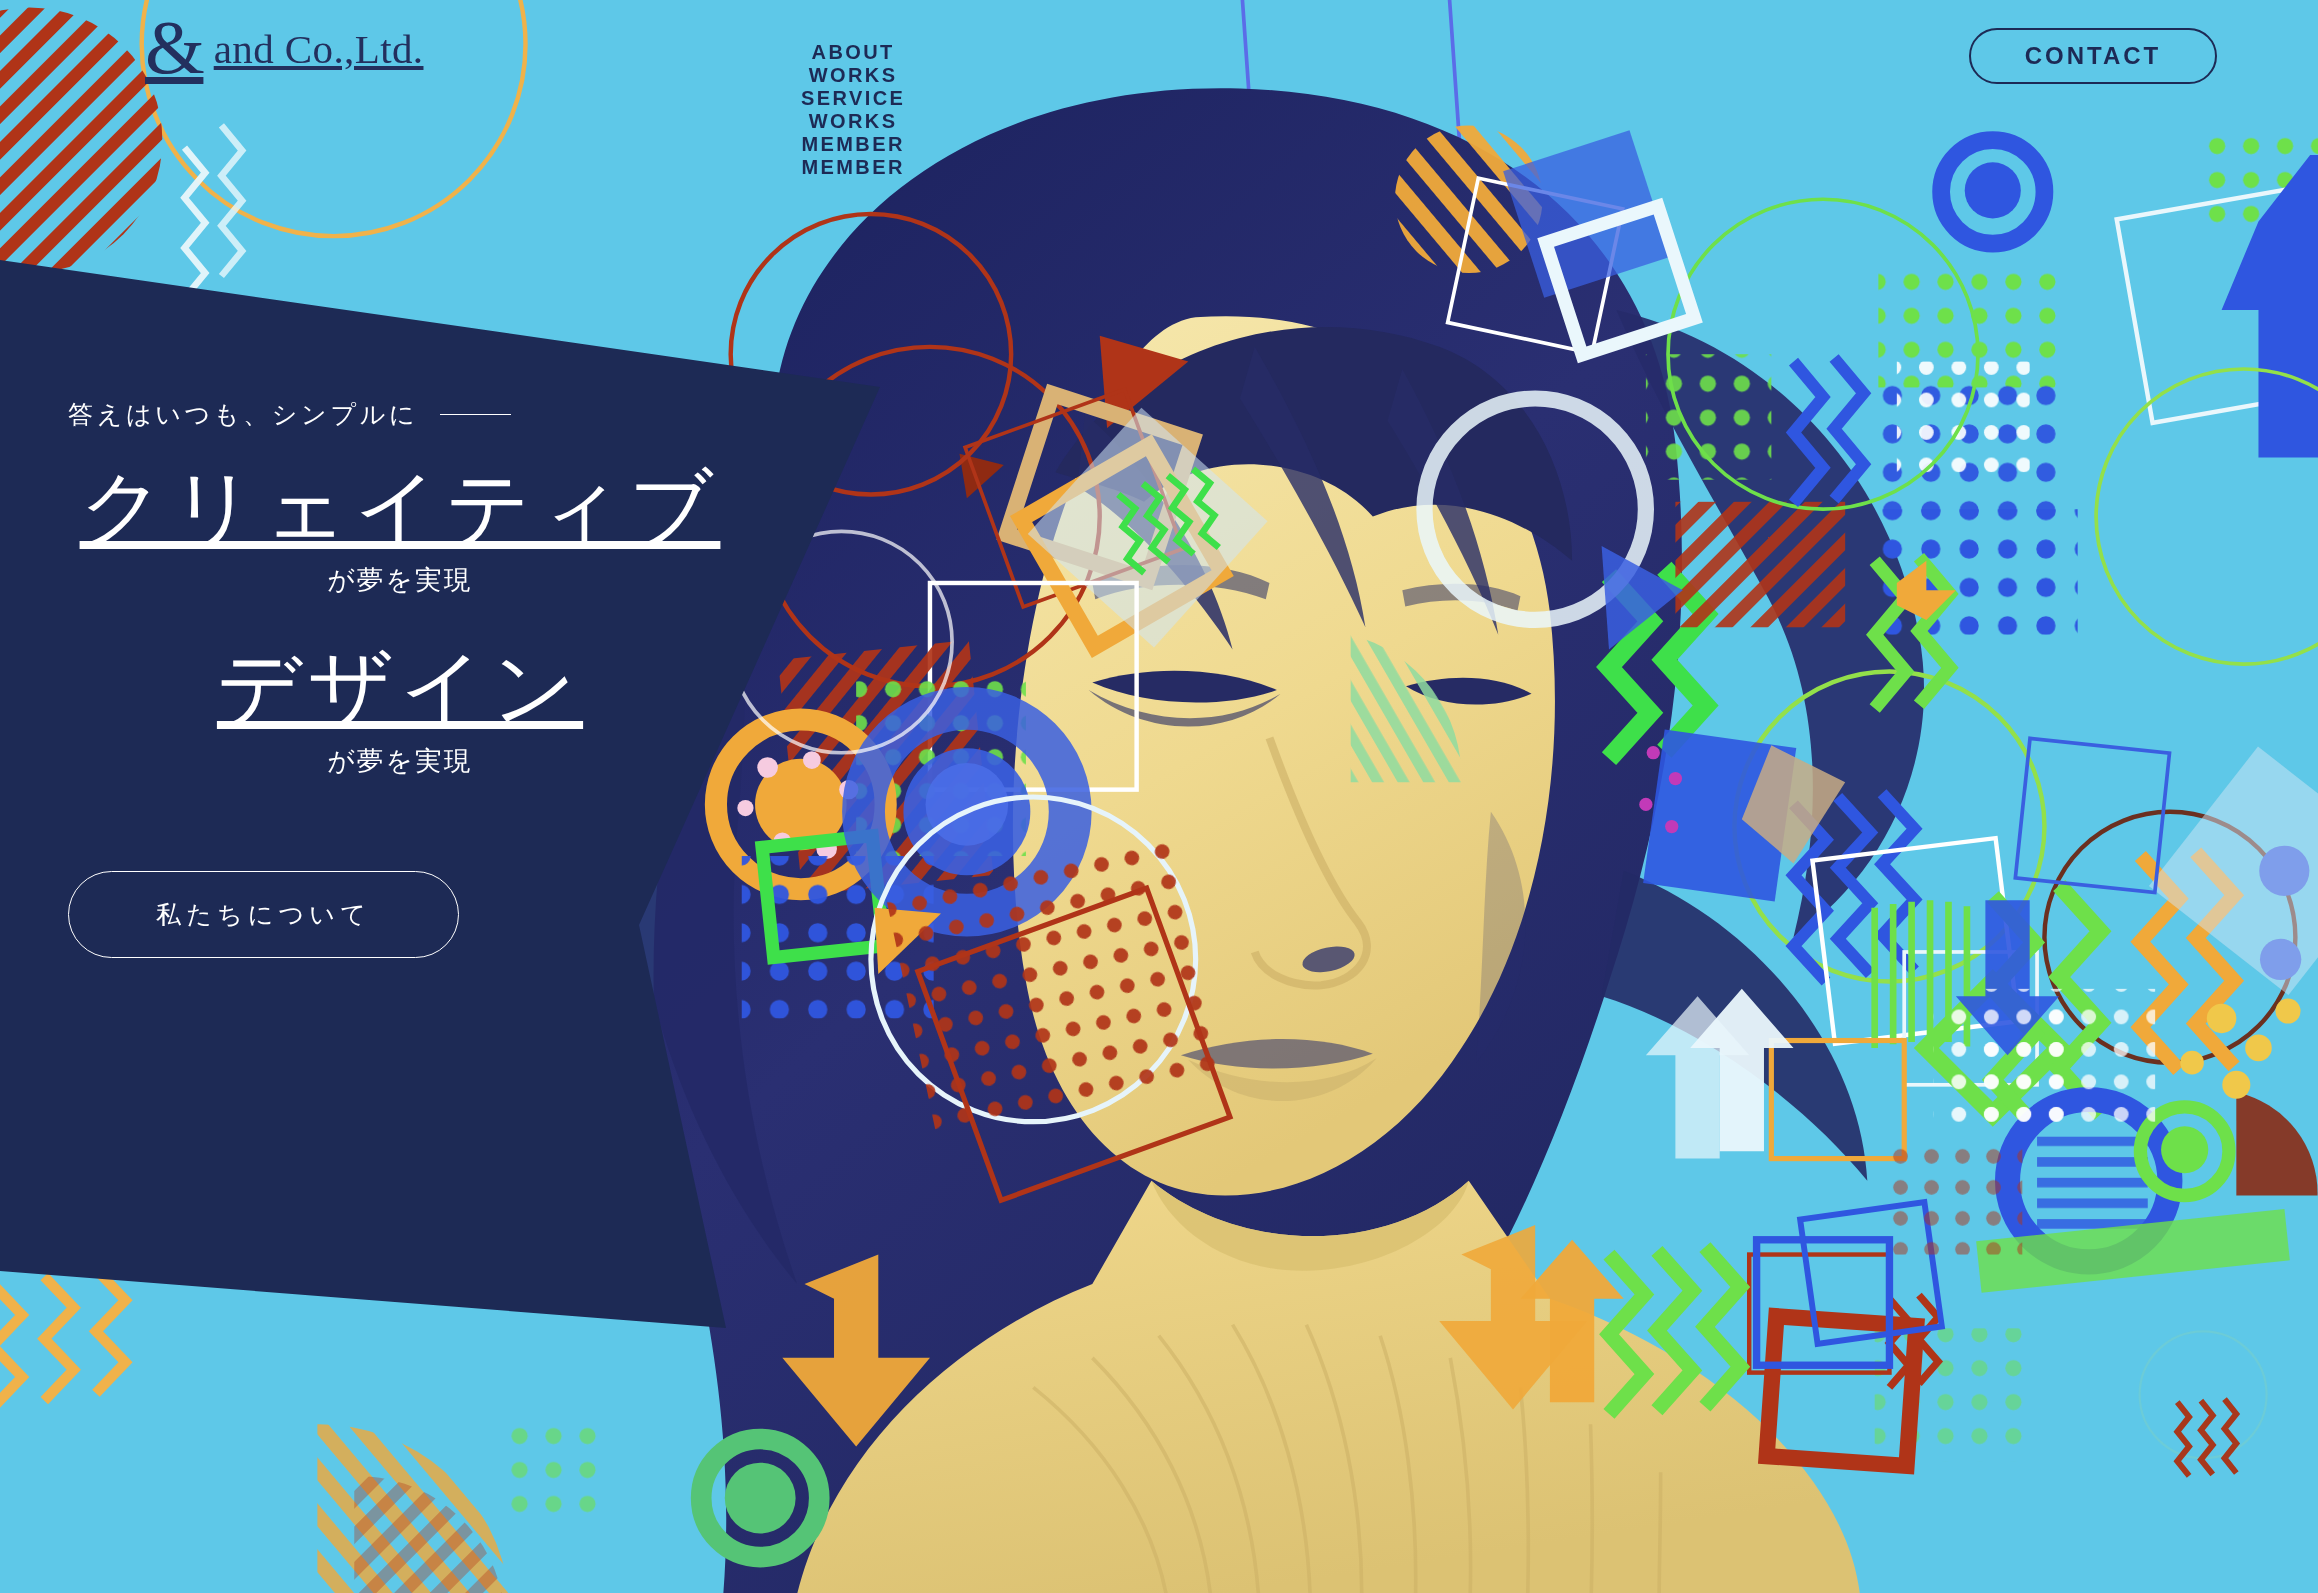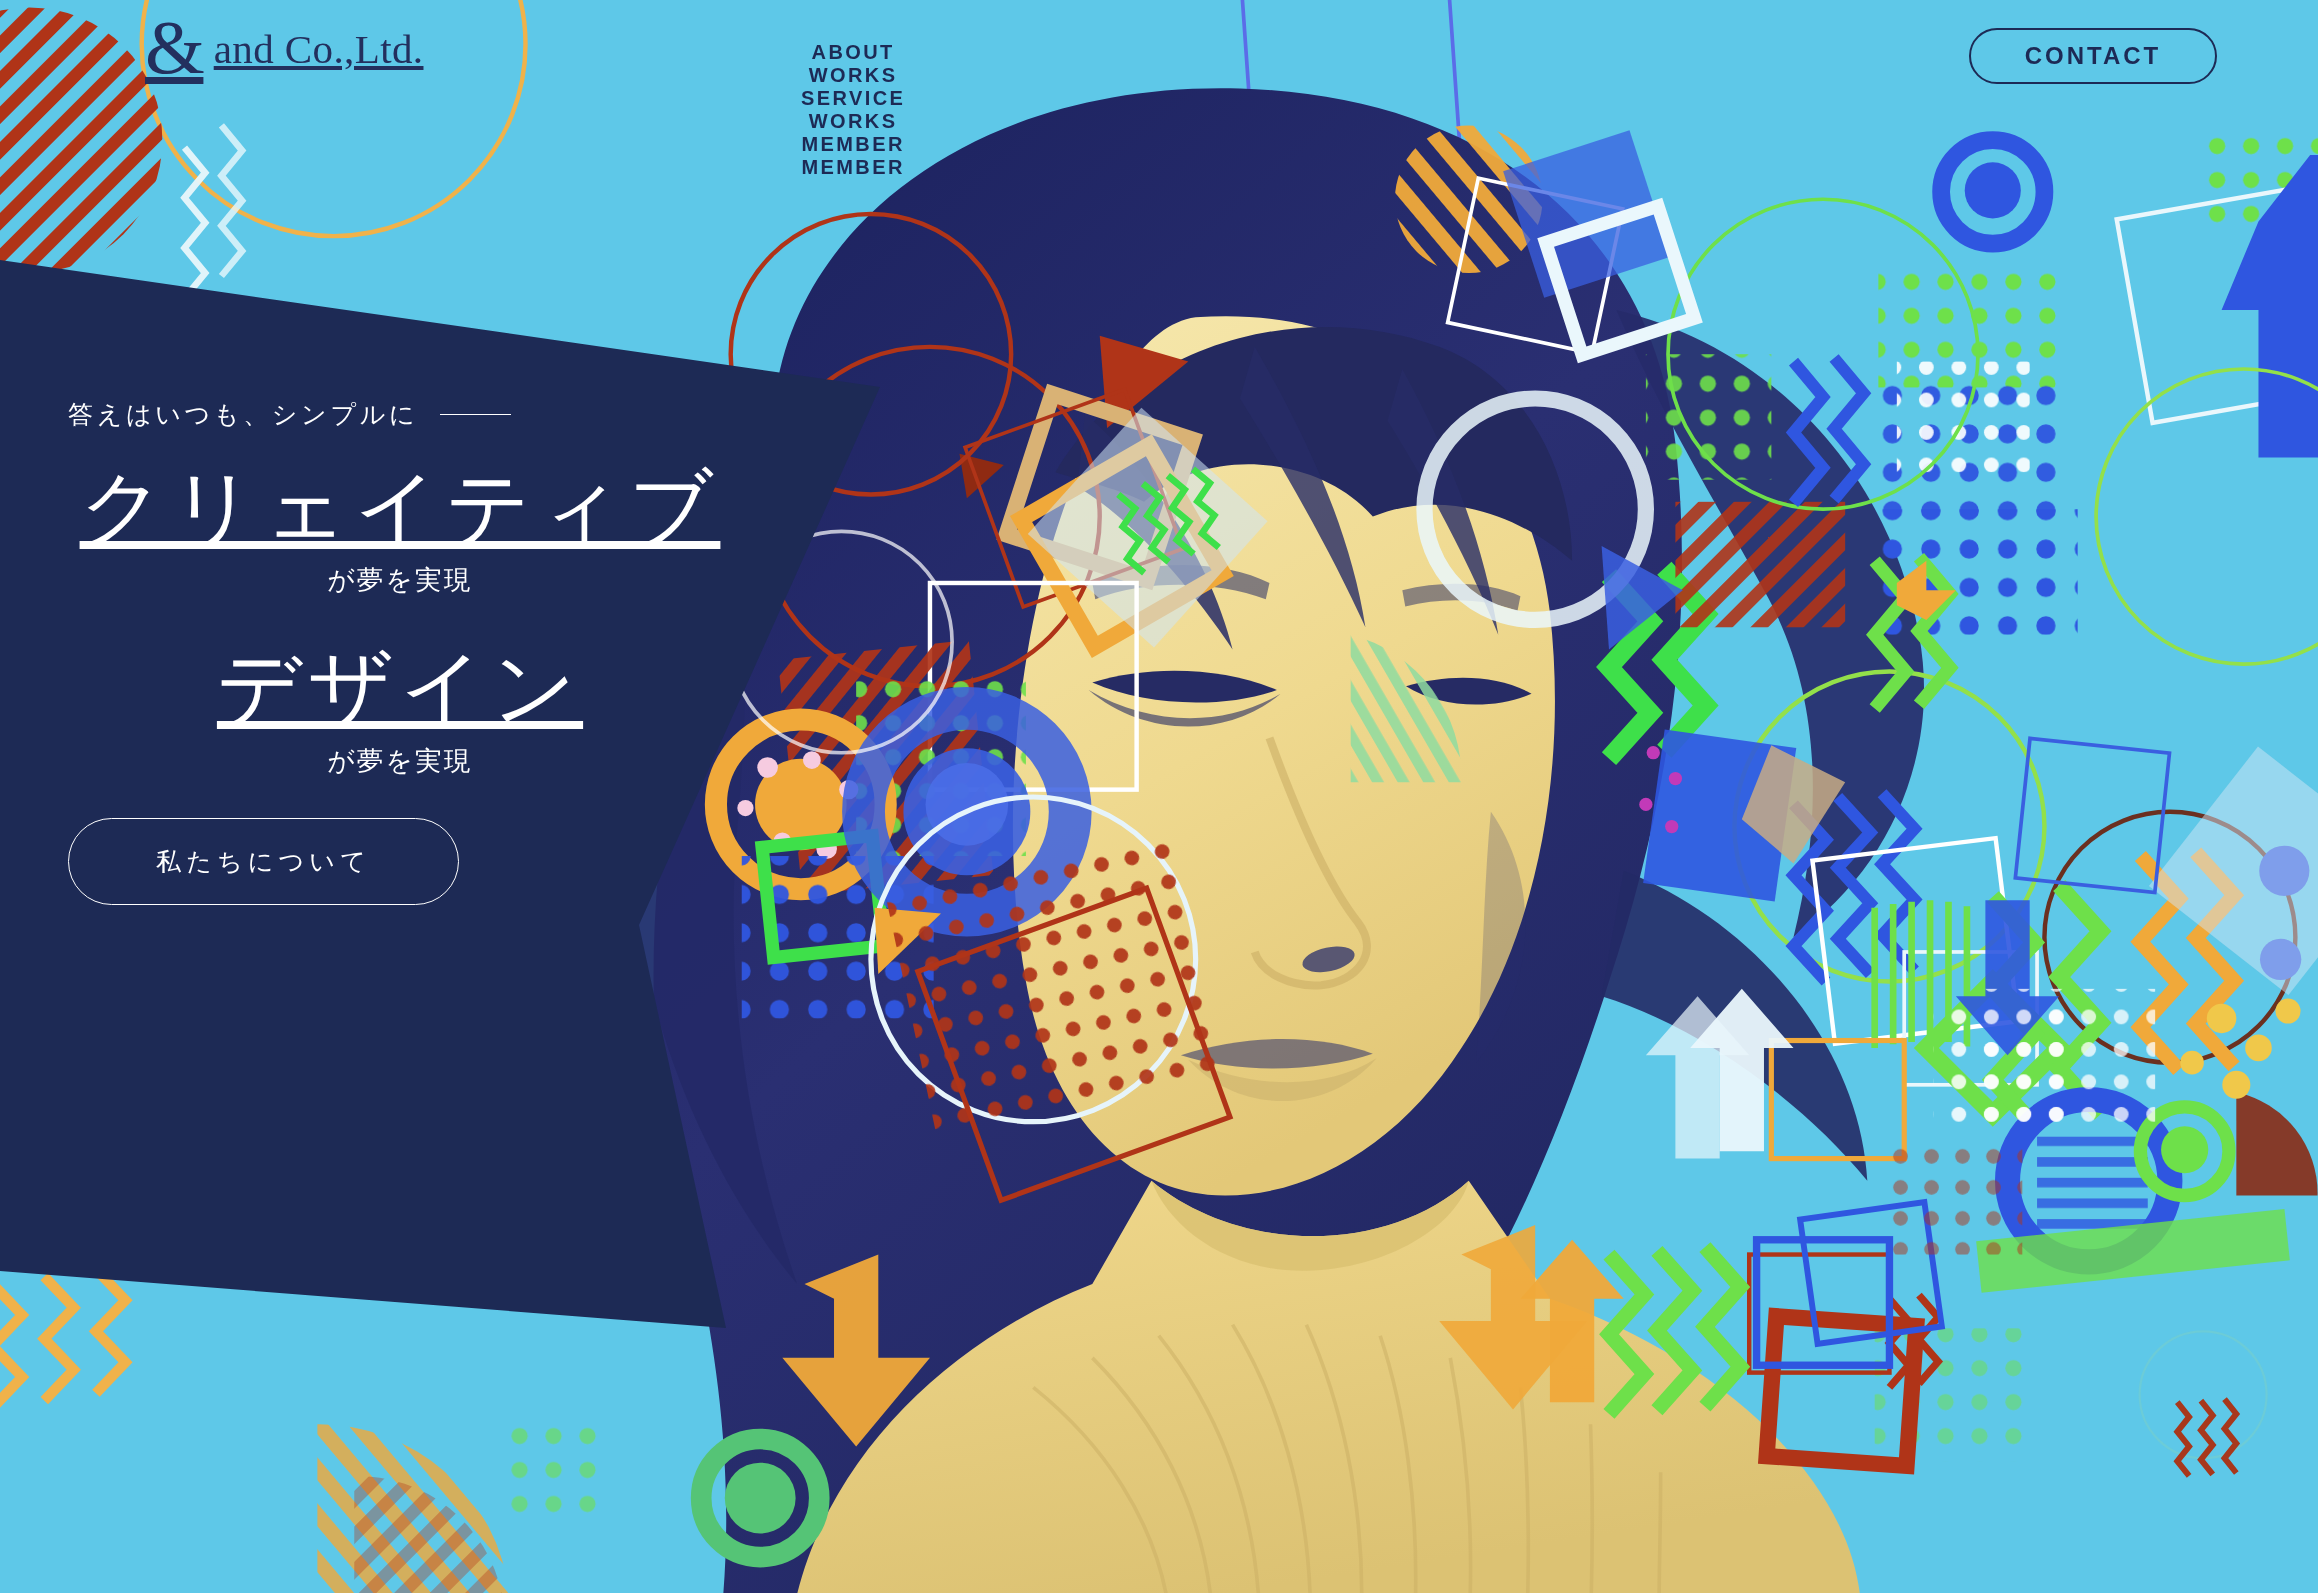--- a/index.html
+++ b/index.html
@@ -87,21 +87,21 @@
     text-decoration:underline;
   }
   .subline {
     font-family:Liberation Mono, monospace;
     font-size:26.6px; letter-spacing:2.2px; margin-top:7.4px;
     white-space:nowrap;
   }
   .bigline2 { margin-top:44px; }
 
   #about-btn {
-    margin-top:39px;
+    margin-top:92px;
     width:391px; height:87px;
     border:1.5px solid #ffffff; border-radius:44px;
     background:transparent; color:#ffffff;
     display:flex; align-items:center; justify-content:center;
     font-family:"Liberation Serif", serif;
     font-size:25px; letter-spacing:5.2px;
     cursor:pointer;
   }
 </style>
 </head>

